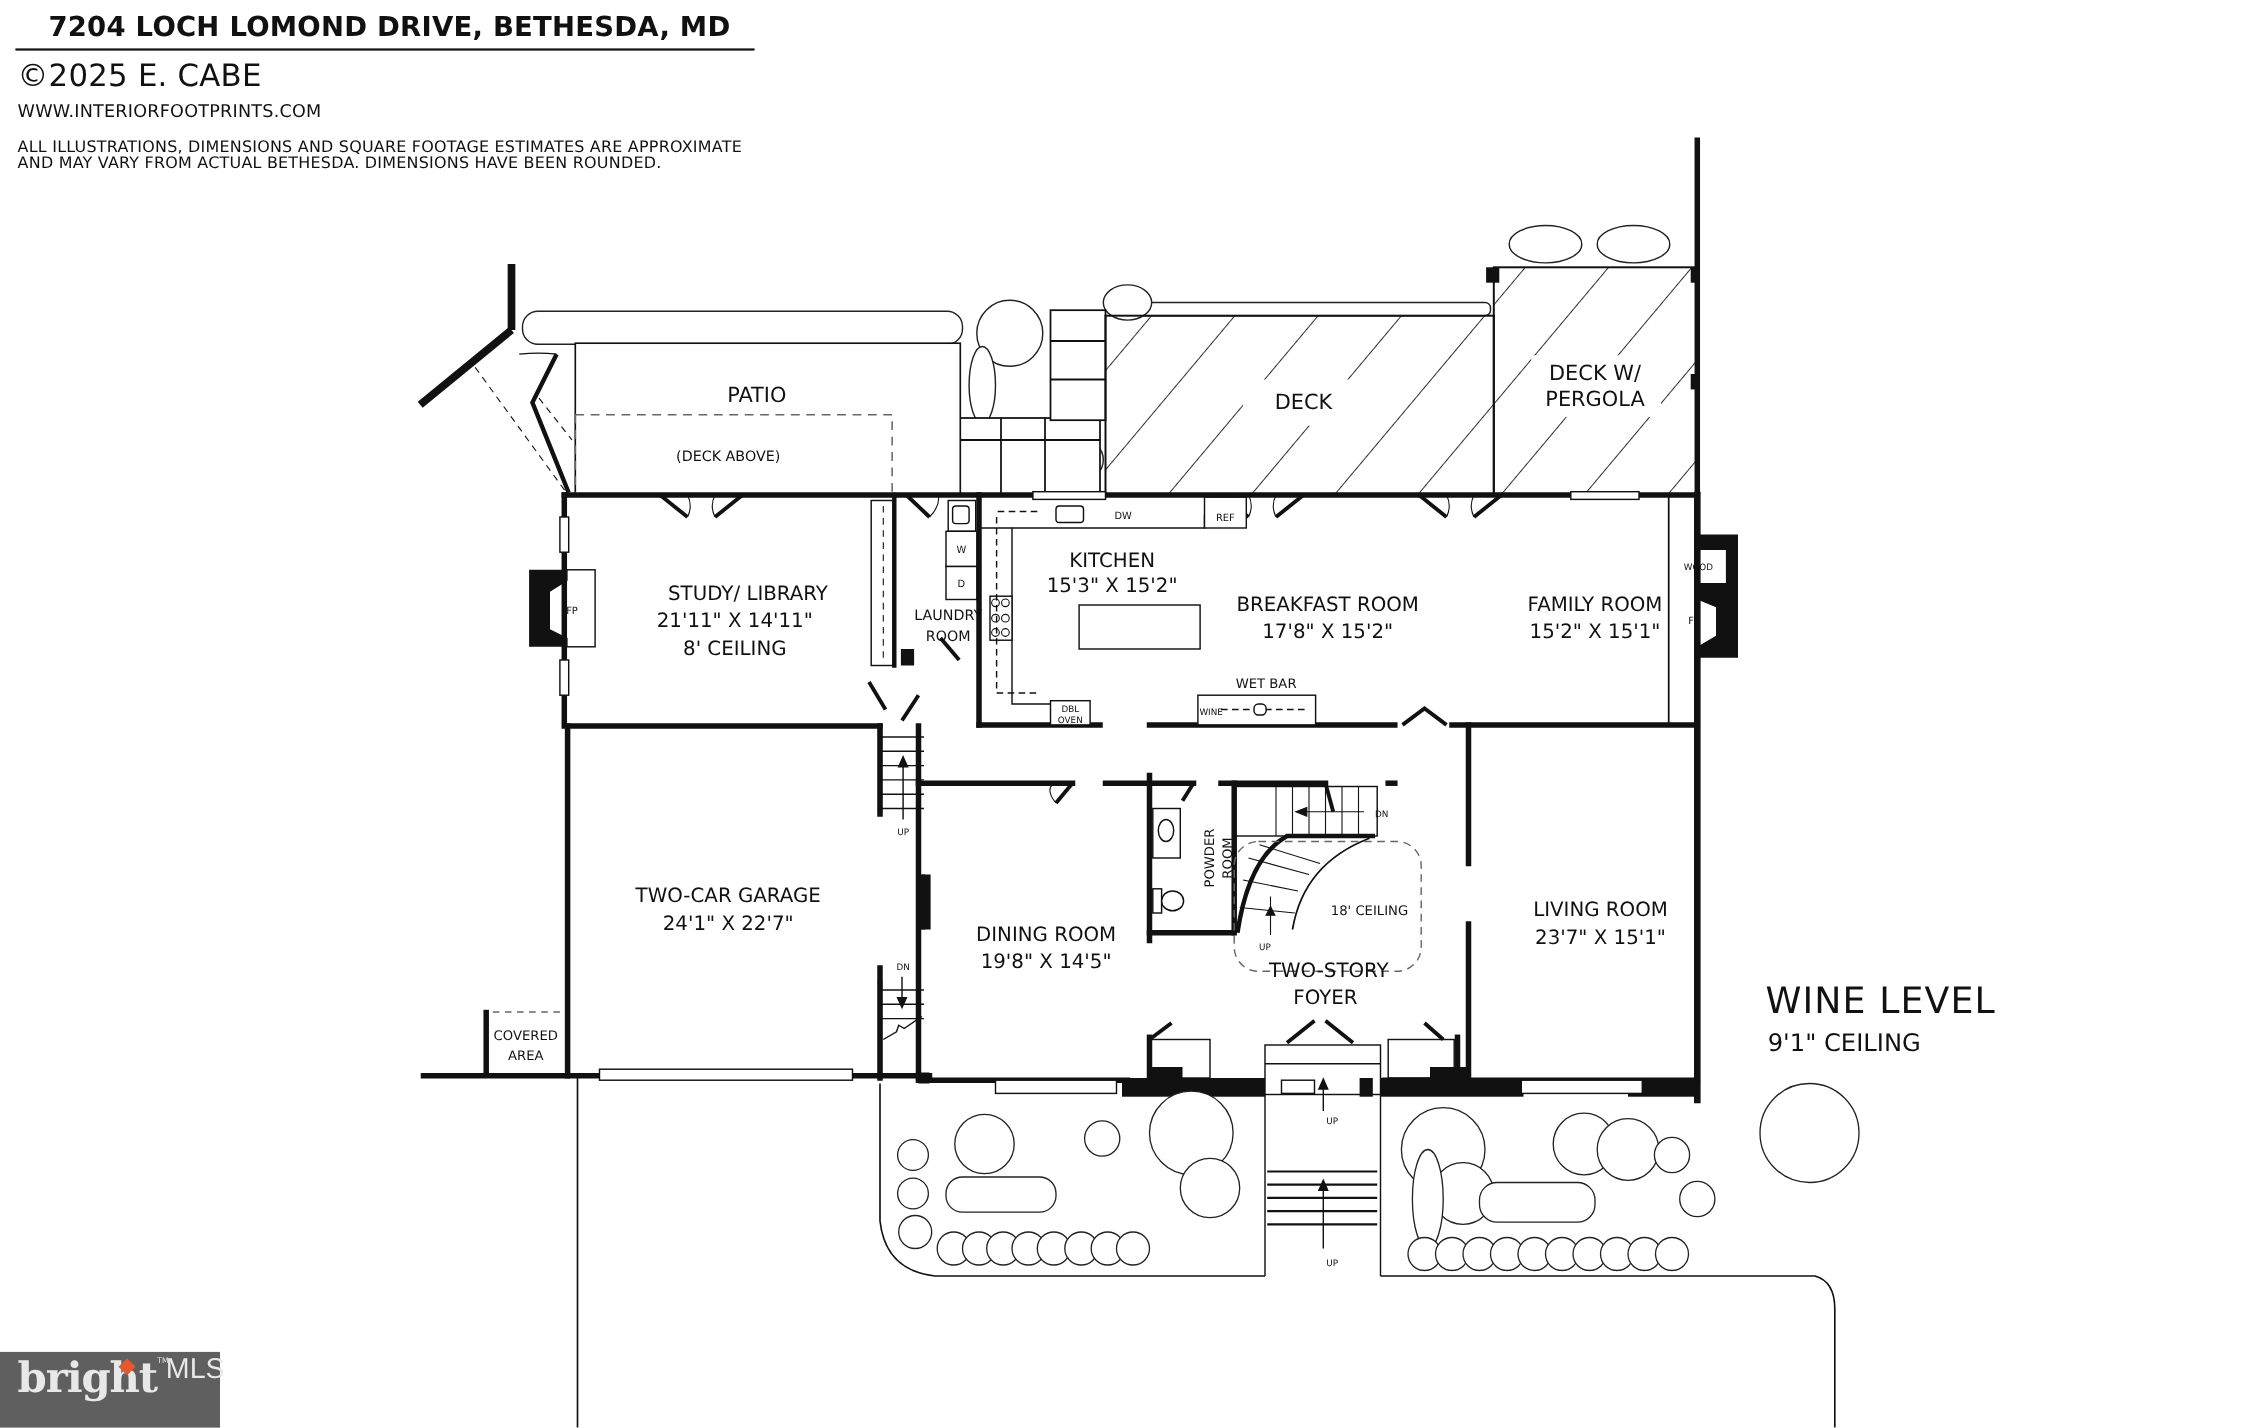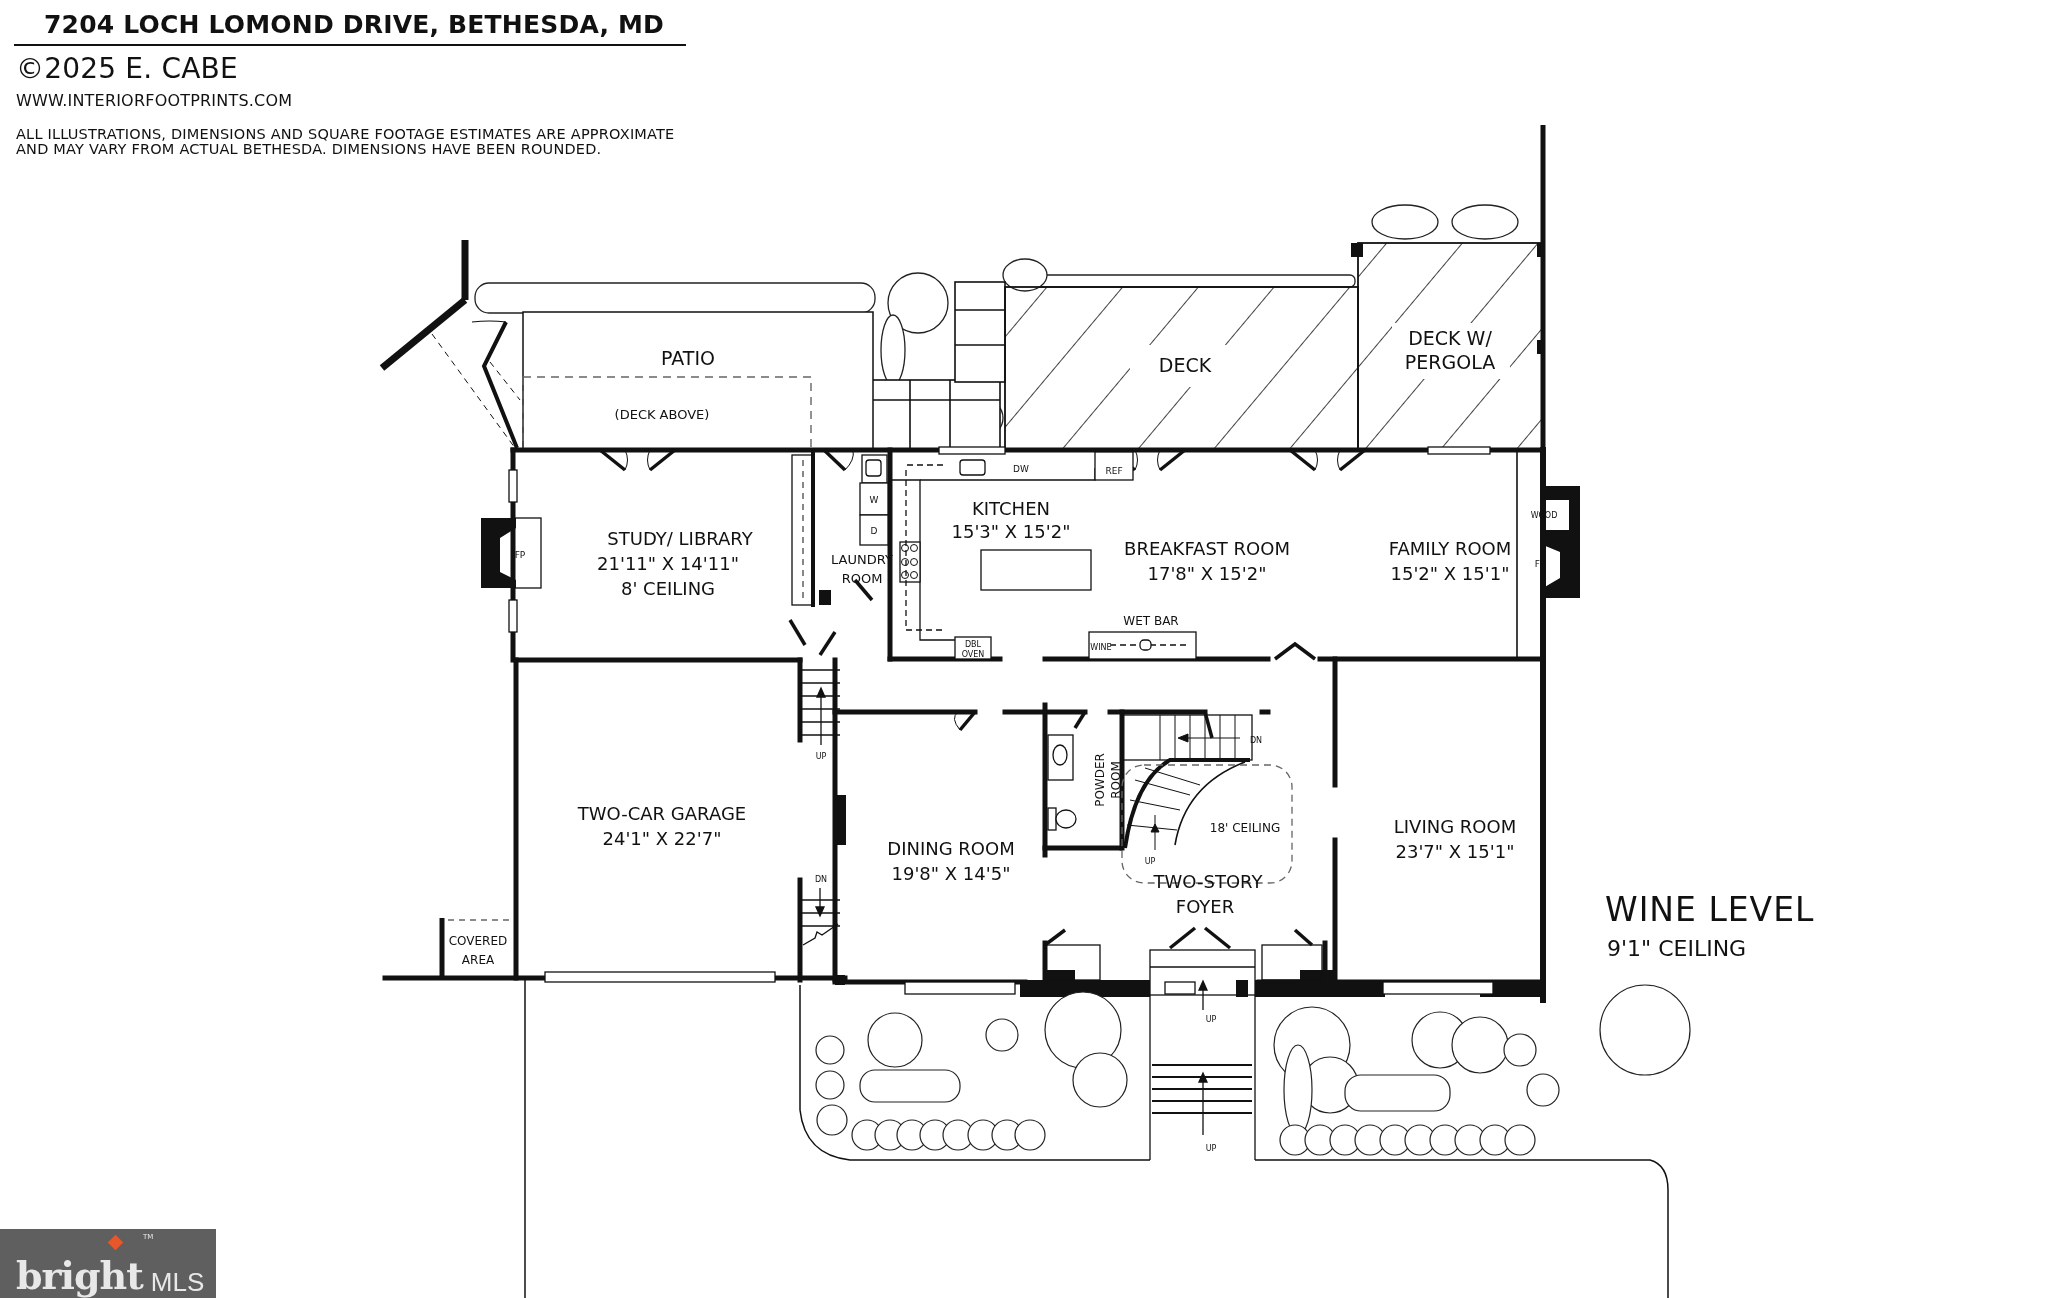--- a/index.html
+++ b/index.html
@@ -8,21 +8,21 @@
   #title { top: 10px; font-size: 25px; font-weight: bold; margin-left: 28px; }
   #title-rule { position: absolute; left: 14px; top: 44px; width: 672px; height: 2px; background: #111; }
   #copyright { top: 52px; font-size: 28px; }
   #website { top: 91px; font-size: 16px; }
   #disc1 { top: 110px; font-size: 14.5px; margin-top: 16px; }
   #disc2 { top: 141px; font-size: 14.5px; }
   #plan { position: absolute; left: 0; top: 0; }
   .lbl { font-family: "DejaVu Sans", sans-serif; fill: #111; text-anchor: middle; }
   #level-title { position: absolute; left: 1605px; top: 890px; font-size: 33px; letter-spacing: 1px; }
   #level-ceiling { position: absolute; left: 1607px; top: 936px; font-size: 22px; }
-  #logo { position: absolute; left: 0; top: 1229px; width: 216px; height: 69px; background: #5f5f5f; display: flex; align-items: flex-end; padding-left: 16px; box-sizing: border-box; }
+  #logo { position: absolute; left: 0; top: 1229px; width: 200px; height: 69px; background: #5f5f5f; display: flex; align-items: flex-start; padding-left: 16px; box-sizing: border-box; }
   #logo-bright { font-family: "DejaVu Serif", serif; font-size: 38px; color: #e8e8e8; font-weight: bold; letter-spacing: -1px; position: relative; }
   #logo-star { position: absolute; left: 110px; top: 1237px; width: 11px; height: 11px; background: #e4582b; transform: rotate(45deg); }
   #logo-mls { font-family: Liberation Sans, sans-serif; font-size: 26px; color: #e8e8e8; margin-left: 8px; }
   #logo-tm { position: absolute; left: 143px; top: 1233px; font-size: 7px; color: #e8e8e8; }
 </style>
 </head>
 <body>
 
 <div class="hdr" id="title">7204 LOCH LOMOND DRIVE, BETHESDA, MD</div>
 <div id="title-rule"></div>

